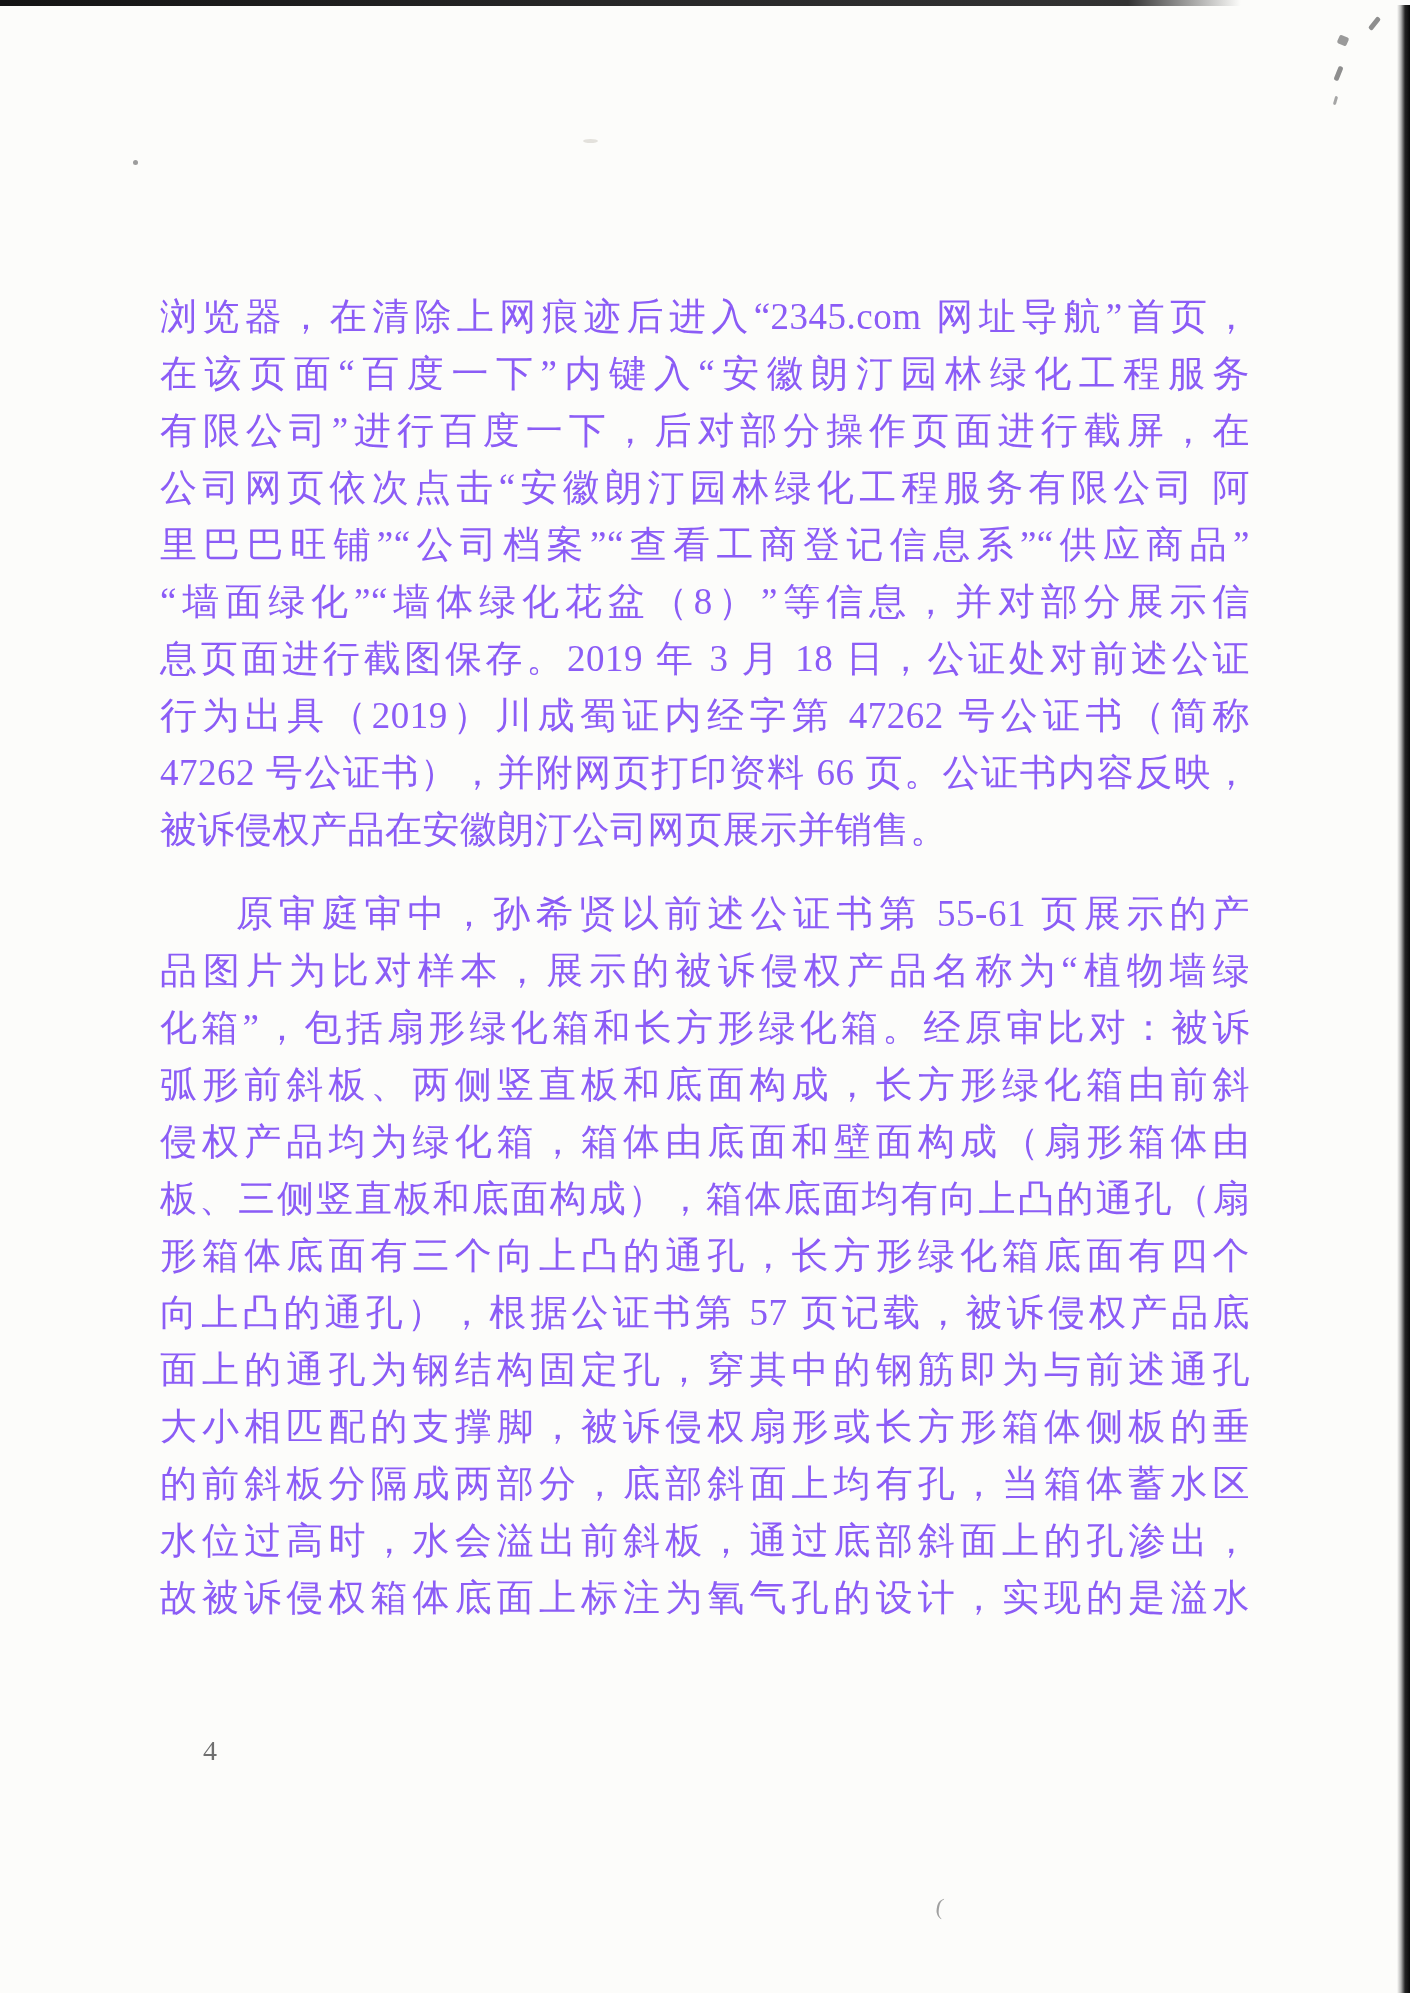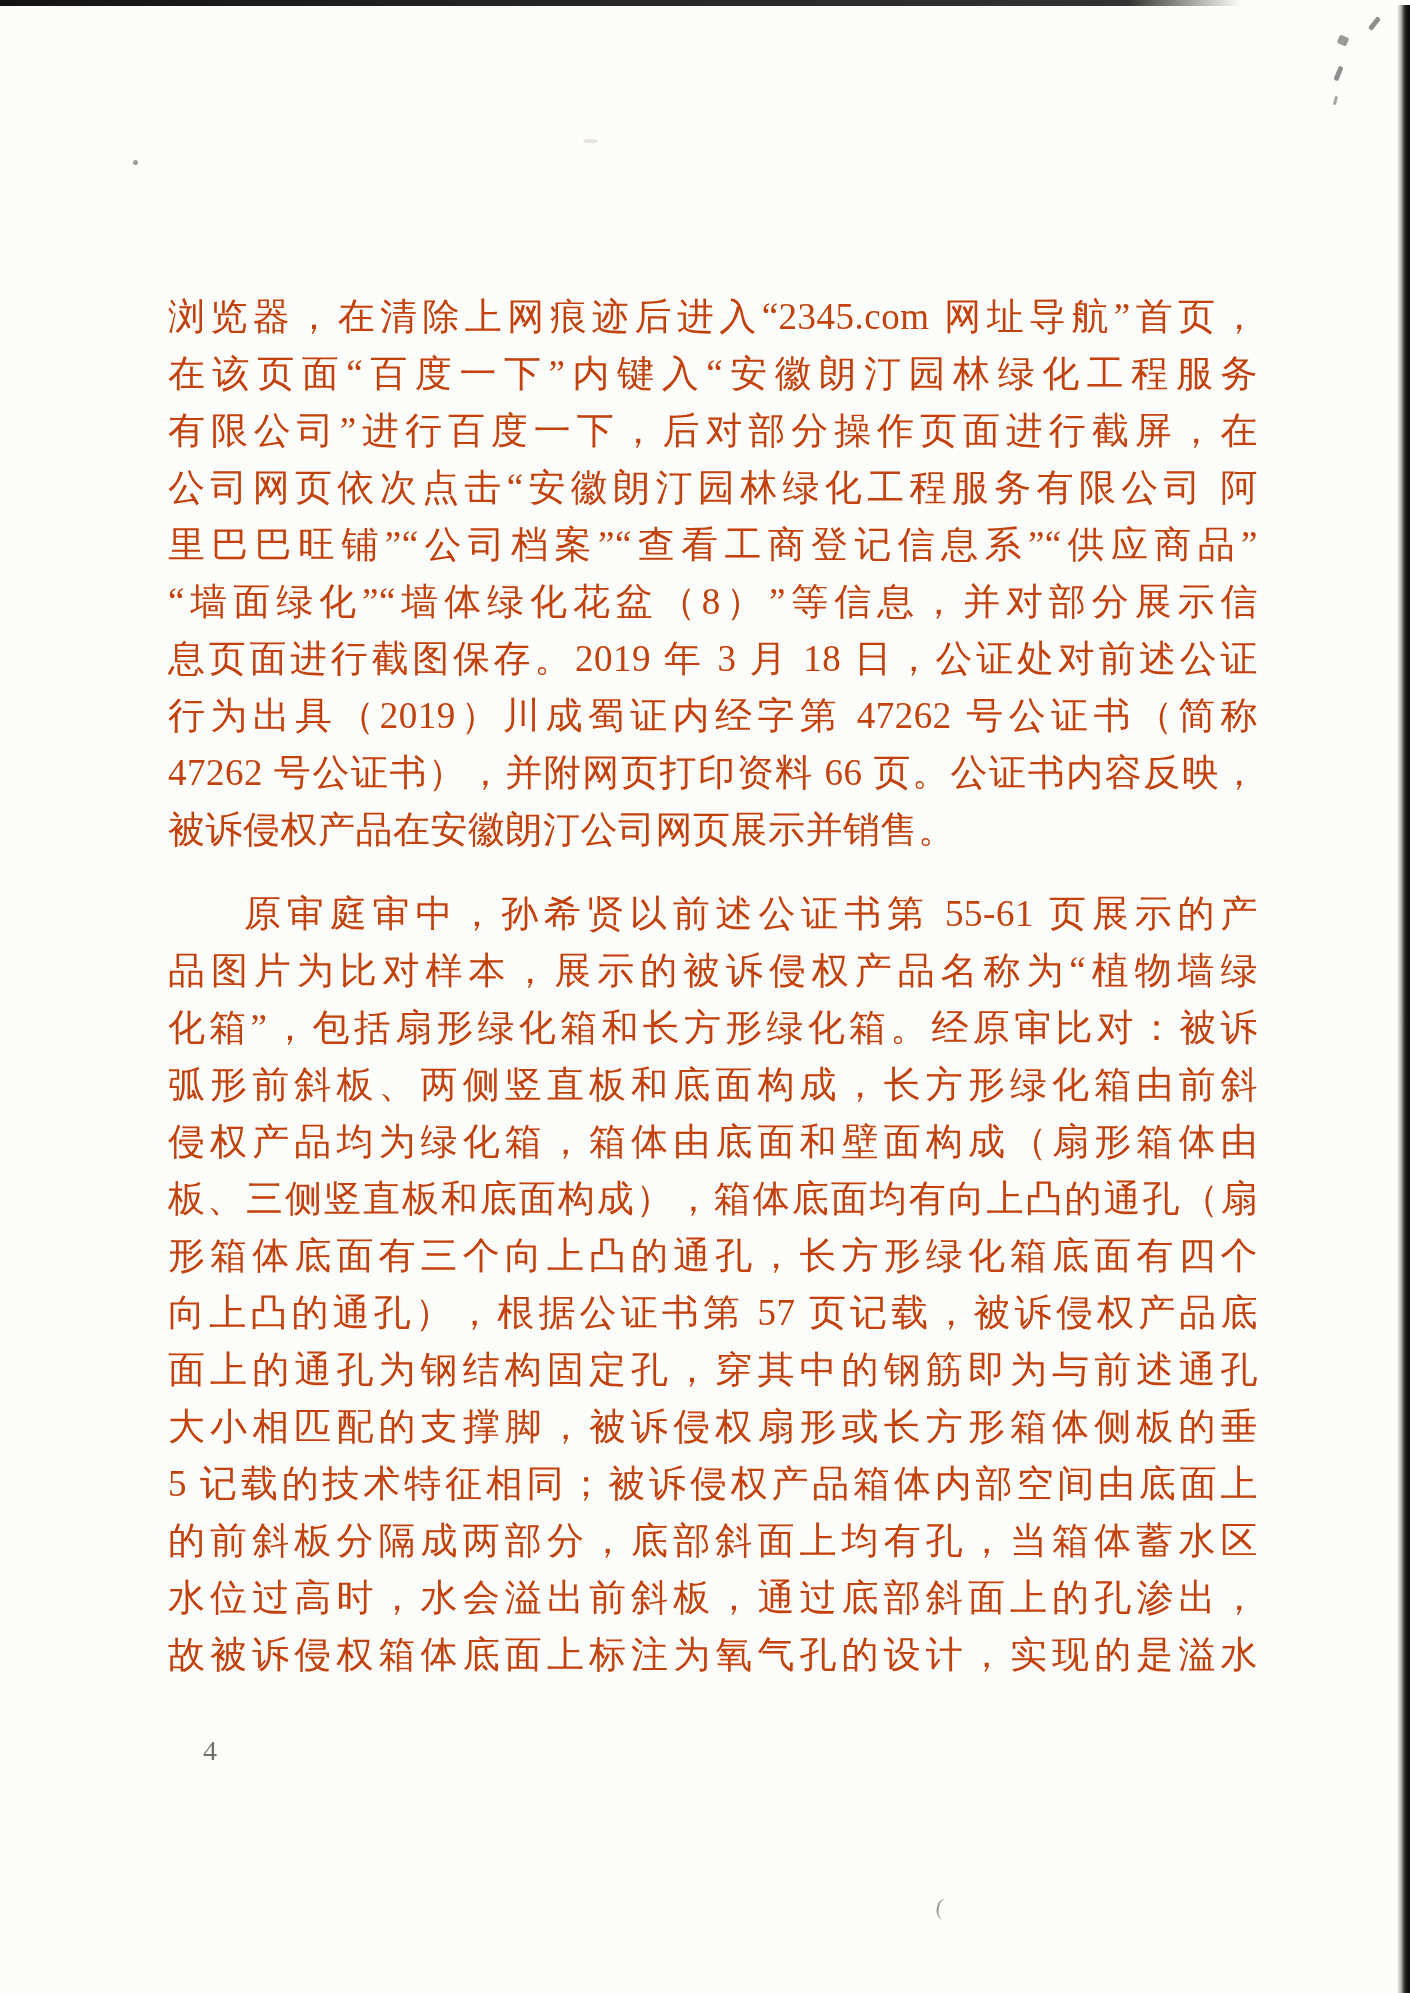--- a/index.html
+++ b/index.html
@@ -22,22 +22,22 @@
   }
   .mark{position:absolute;background:#8e8e8e;border-radius:2px;}
   .mark.m1{left:1372px;top:16px;width:5px;height:15px;transform:rotate(38deg);}
   .mark.m2{left:1338px;top:36px;width:10px;height:9px;transform:rotate(24deg);background:#9a9a9a;}
   .mark.m3{left:1336px;top:66px;width:5px;height:15px;transform:rotate(22deg);}
   .mark.m4{left:1334px;top:96px;width:3px;height:9px;transform:rotate(16deg);background:#a5a5a5;}
   .speck{position:absolute;left:133px;top:160px;width:5px;height:5px;border-radius:50%;background:#9c9c9c;}
   .smudge{position:absolute;left:583px;top:139px;width:15px;height:4px;border-radius:50%;background:#e3e1dc;}
   
   .text-block{
-    position:absolute;left:168px;top:288px;width:1090px;
-    color:#c2410c;
+    position:absolute;left:160px;top:288px;width:1090px;
+    color:#8b5cf6;
   }
   .line{
     font-size:37px;
     line-height:57px;height:57px;
     text-align:justify;
     text-align-last:justify;
     letter-spacing:.5px;
   }
   .line.para-end{text-align-last:left;}
   .line.indent{text-indent:76px;margin-top:27px;}
@@ -78,21 +78,20 @@
     <div class="line indent">原审庭审中，孙希贤以前述公证书第 55-61 页展示的产</div>
     <div class="line">品图片为比对样本，展示的被诉侵权产品名称为“植物墙绿</div>
     <div class="line">化箱”，包括扇形绿化箱和长方形绿化箱。经原审比对：被诉</div>
     <div class="line">弧形前斜板、两侧竖直板和底面构成，长方形绿化箱由前斜</div>
     <div class="line">侵权产品均为绿化箱，箱体由底面和壁面构成（扇形箱体由</div>
     <div class="line">板、三侧竖直板和底面构成），箱体底面均有向上凸的通孔（扇</div>
     <div class="line">形箱体底面有三个向上凸的通孔，长方形绿化箱底面有四个</div>
     <div class="line">向上凸的通孔），根据公证书第 57 页记载，被诉侵权产品底</div>
     <div class="line">面上的通孔为钢结构固定孔，穿其中的钢筋即为与前述通孔</div>
     <div class="line">大小相匹配的支撑脚，被诉侵权扇形或长方形箱体侧板的垂</div>
-    <div class="line">5 记载的技术特征相同；被诉侵权产品箱体内部空间由底面上</div>
     <div class="line">的前斜板分隔成两部分，底部斜面上均有孔，当箱体蓄水区</div>
     <div class="line">水位过高时，水会溢出前斜板，通过底部斜面上的孔渗出，</div>
     <div class="line">故被诉侵权箱体底面上标注为氧气孔的设计，实现的是溢水</div>
   </div>
 
   <div class="page-number">4</div>
   <div class="paren-mark">(</div>
 
 </div>
 

